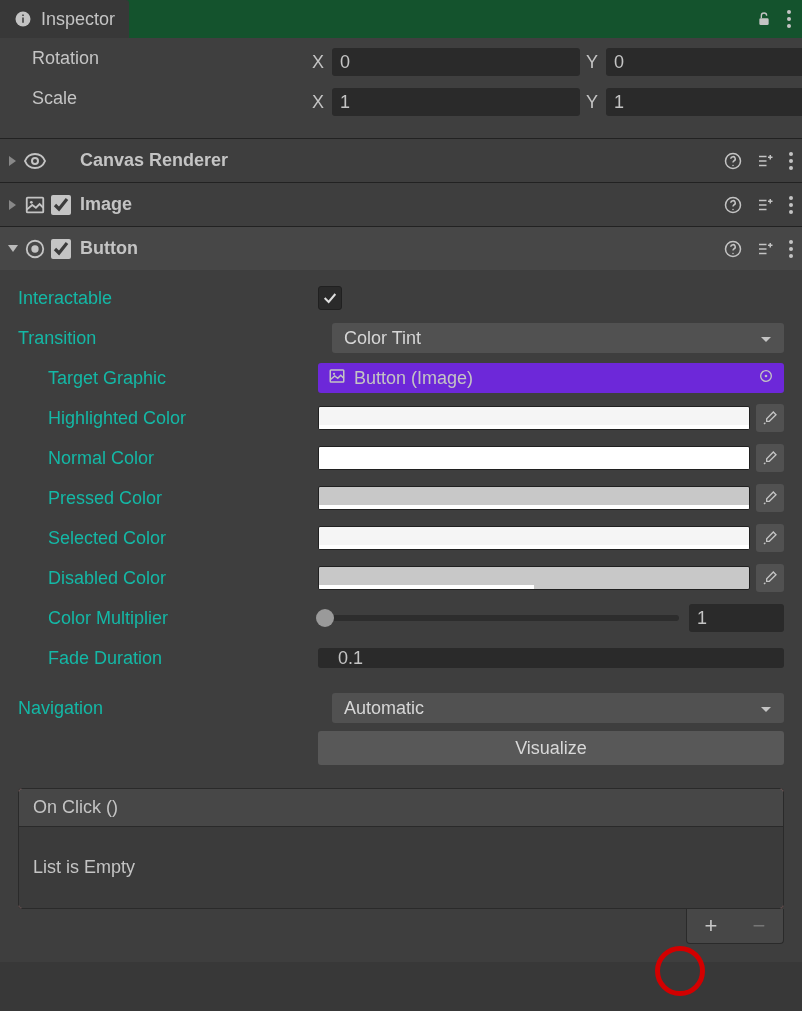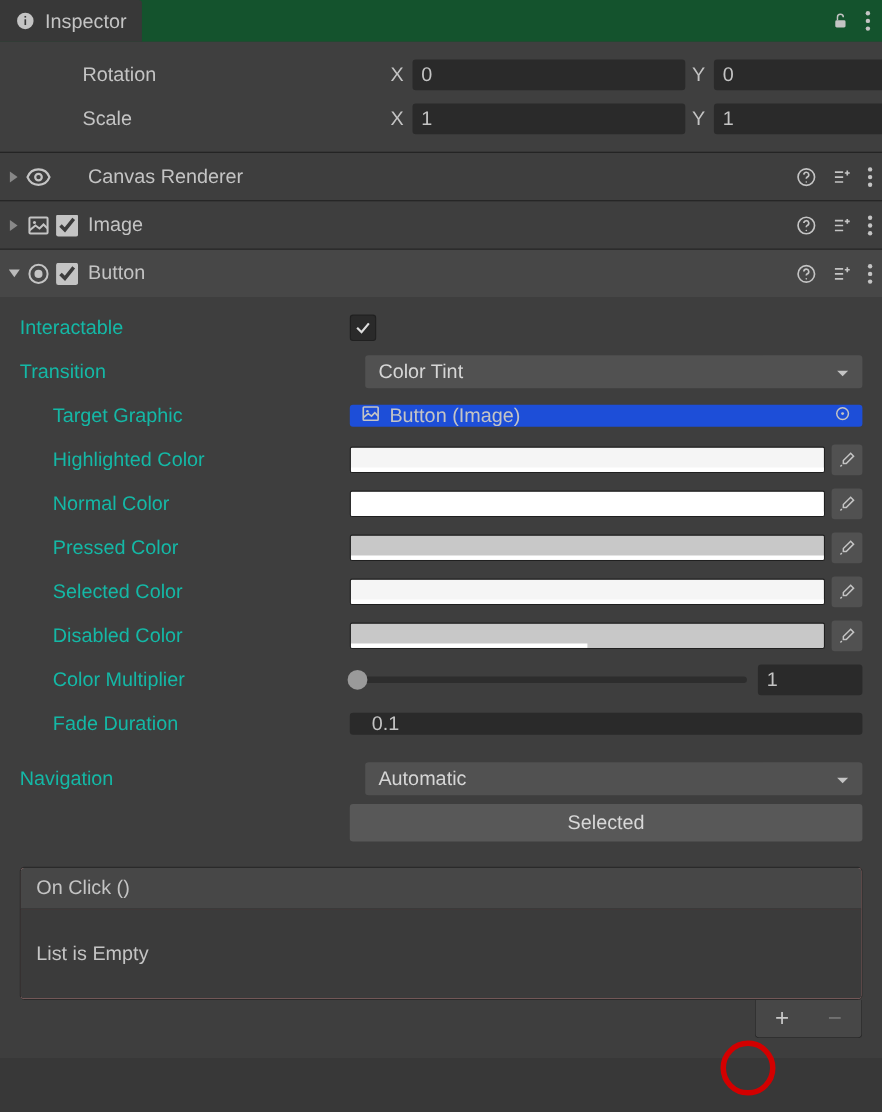--- a/index.html
+++ b/index.html
@@ -38,23 +38,22 @@
     padding-right: 10px;
   }
 
   
   .transform {
     padding: 10px 18px 10px 32px;
     background: #3f3f3f;
   }
   .prop-row {
     display: flex;
-    align-items: center;
+    align-items: flex-start;
     height: 40px;
-    margin-left: 43px;
   }
   .prop-label {
     flex: 0 0 280px;
     color: #c4c4c4;
   }
   .xyz-group {
     display: flex;
     flex: 1;
     gap: 6px;
   }
@@ -110,21 +109,21 @@
     align-items: center;
     justify-content: center;
   }
   .comp-chk input {
     width: 20px;
     height: 20px;
     accent-color: #c4c4c4;
   }
   .comp-title {
     flex: 1;
-    font-weight: 400;
+    font-weight: 700;
     padding-left: 6px;
   }
   .comp-actions {
     display: flex;
     align-items: center;
     gap: 14px;
     color: #c4c4c4;
   }
   .comp-actions svg,
   .right-icons svg,
@@ -170,23 +169,23 @@
     display: flex;
     align-items: center;
     padding: 0 12px;
     justify-content: space-between;
     color: #d6d6d6;
     margin-left: 14px;
   }
 
   .object-field {
     flex: 1;
-    background: #1d4ed8;
-    border-radius: 3px;
-    height: 20px;
+    background: #6d28d9;
+    border-radius: 3px;
+    height: 30px;
     display: flex;
     align-items: center;
     padding: 0 10px;
     gap: 8px;
     justify-content: space-between;
   }
   .object-field .obj-left { display: flex; align-items: center; gap: 8px; }
 
   .color-swatch {
     flex: 1;
@@ -645,21 +644,21 @@
         <span><svg width="12" height="8" viewBox="0 0 12 8" fill="#c4c4c4">
               <path d="M1 1 L6 6 L11 1 Z"></path>
             </svg></span>
       </div>
     </div>
   </div>
 
   <div class="field-row">
     <div class="field-label"></div>
     <div class="field-control">
-      <div class="visualize-btn">Selected</div>
+      <div class="visualize-btn">Visualize</div>
     </div>
   </div>
 
   <div class="event-list">
     <div class="event-list-header">On Click ()</div>
     <div class="event-list-body">List is Empty</div>
   </div>
   <div class="event-list-footer">
     <div class="footer-btns">
       <div class="footer-btn plus">+</div>

